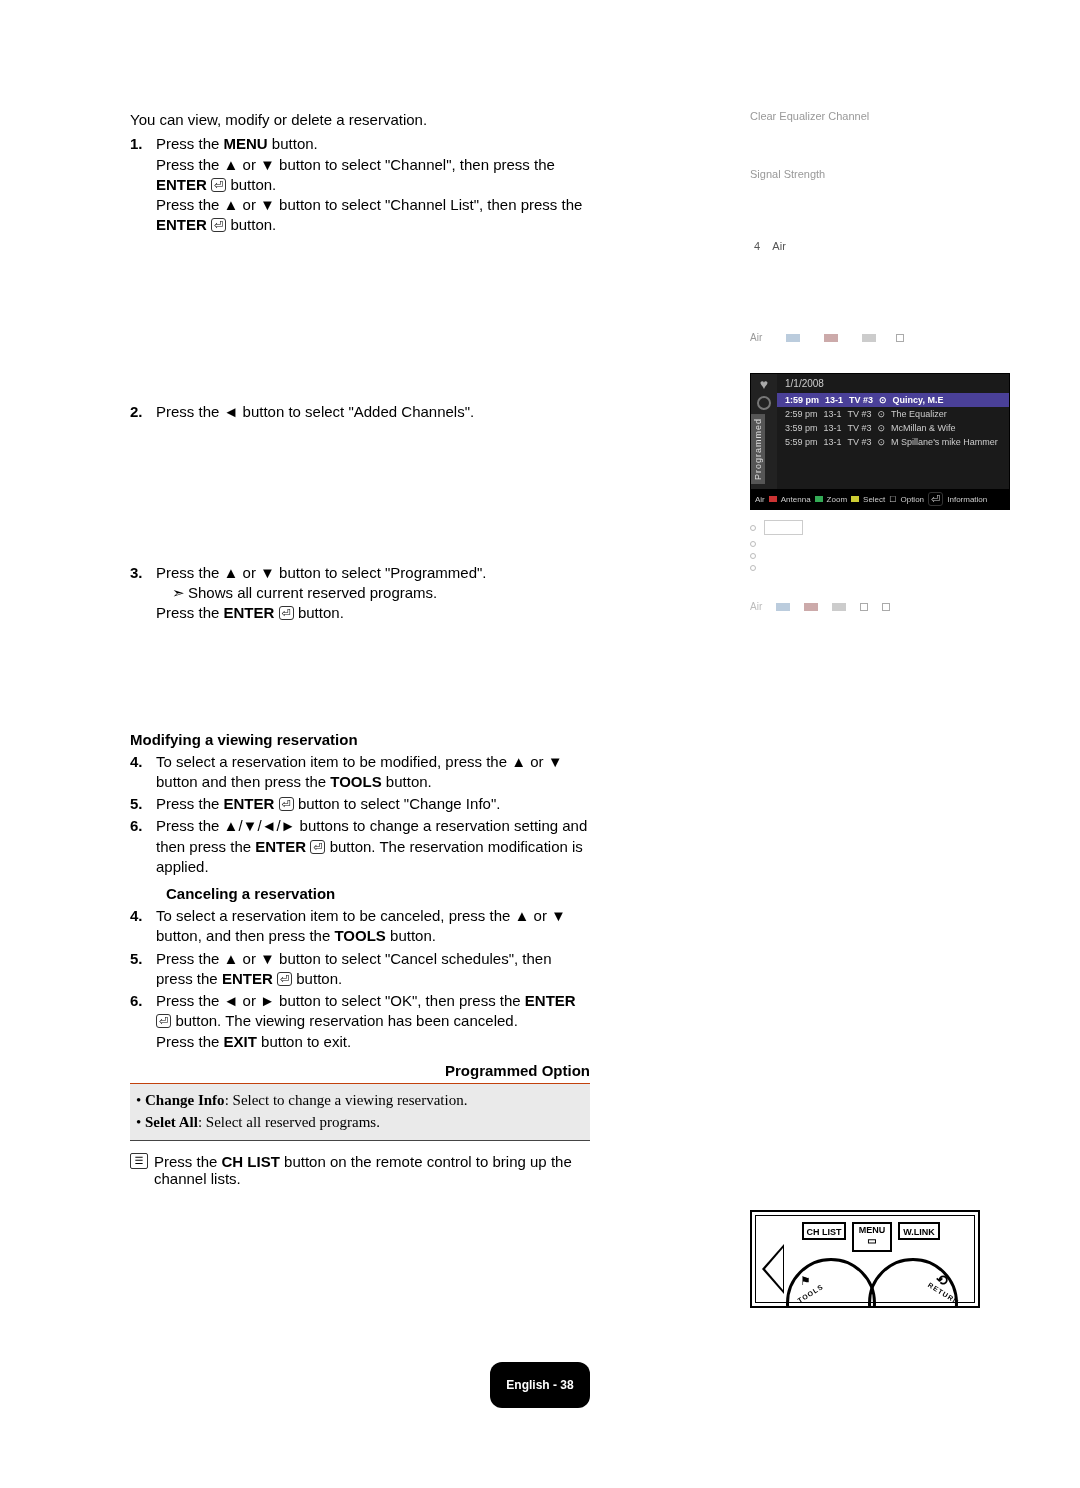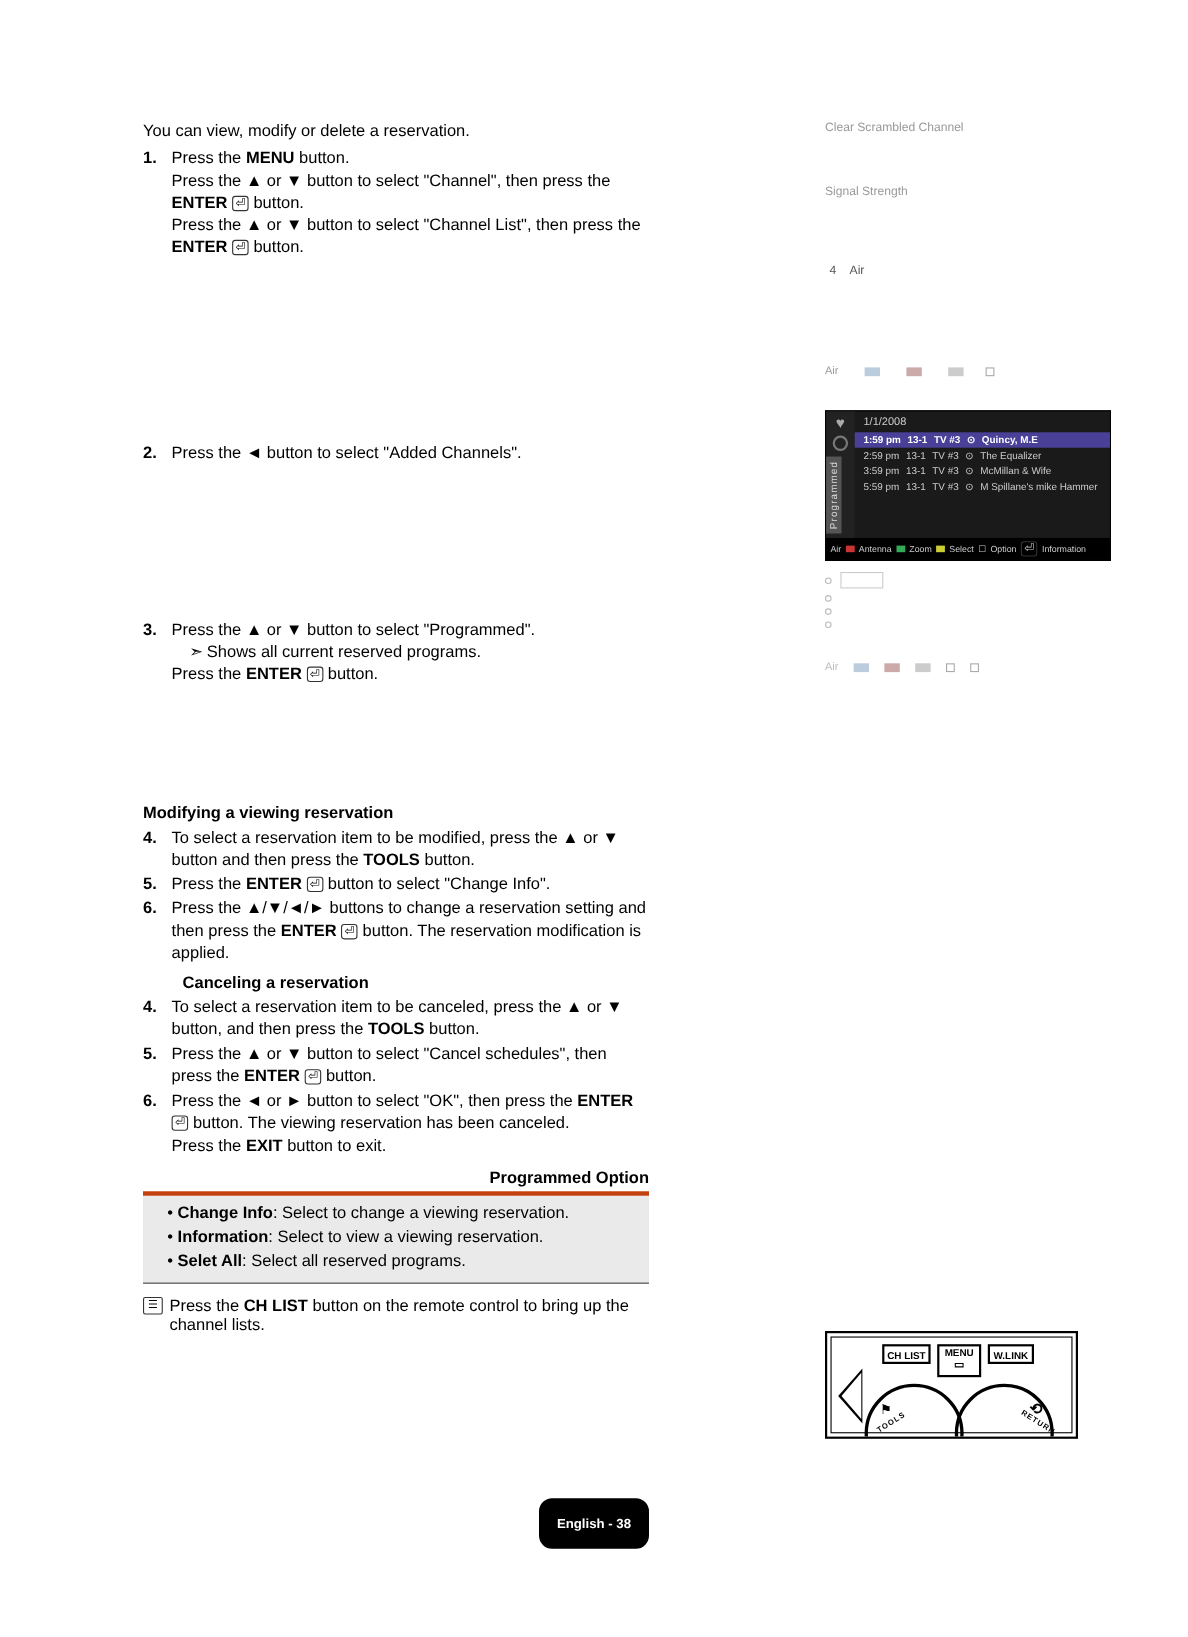--- a/index.html
+++ b/index.html
@@ -18,21 +18,21 @@
 
   ol { list-style:none; padding-left:0; margin-top:4px; }
   ol>li { display:flex; margin-bottom:2px; }
   .num { font-weight:bold; min-width:26px; }
   .body { flex:1; }
   .sub { margin-left:16px; display:flex; }
   .sub .mark { min-width:16px; }
 
   .spacer-m { height:160px; }
 
-  .opt-box { border-top:4px solid #c2410c; border-bottom:1px solid #444; padding:6px 16px; margin:4px 0 12px 0; background:#eaeaea; }
+  .opt-box { border-top:1px solid #c2410c; border-bottom:1px solid #444; padding:6px 0; margin:4px 0 12px 0; background:#eaeaea;font-family:Liberation Serif, serif; }
   .opt-box ul { list-style:none; padding:0 6px; }
   .opt-box li { margin-bottom:2px; }
   .opt-box li::before { content:"• "; }
 
   .note { display:flex; }
   .note .icon { border:1px solid #333; border-radius:2px; width:18px; height:16px; display:inline-block; margin-right:6px; font-size:10px; text-align:center; line-height:14px; }
 
   .enter-sym { display:inline-block; border:1px solid #333; border-radius:3px; font-size:11px; padding:0 2px; line-height:12px; vertical-align:1px; }
 
   
@@ -157,35 +157,34 @@
           <span>Press the ◄ or ► button to select "OK", then press the </span><b>ENTER</b> <span class="enter-sym">⏎</span><span> button. The viewing reservation has been canceled.</span><br>
           <span>Press the </span><b>EXIT</b><span> button to exit.</span>
         </span>
       </li>
     </ol>
 
     <h4 style="margin-top:10px;text-align:right;">Programmed Option</h4>
     <div class="opt-box">
       <ul>
         <li><b>Change Info</b><span>: Select to change a viewing reservation.</span></li>
-        <li><b>Information</b><span>: Select to view a viewing reservation.</span></li>
         <li><b>Selet All</b><span>: Select all reserved programs.</span></li>
       </ul>
     </div>
 
     <div class="note">
       <span class="icon">☰</span>
       <span class="body"><span>Press the </span><b>CH LIST</b><span> button on the remote control to bring up the channel lists.</span></span>
     </div>
 
   </div>
 
   <div class="right">
     <div class="rbox">
-      <div class="muted label">Clear Scrambled Channel</div>
+      <div class="muted label">Clear Equalizer Channel</div>
       <div style="height:40px;"></div>
       <div class="muted label">Signal Strength</div>
     </div>
 
     <div class="ch-head">
       <span>4</span>&nbsp;&nbsp;&nbsp;&nbsp;<span>Air</span>
     </div>
     <div class="legend">
       <span>Air</span>
         <span class="sw"></span>

